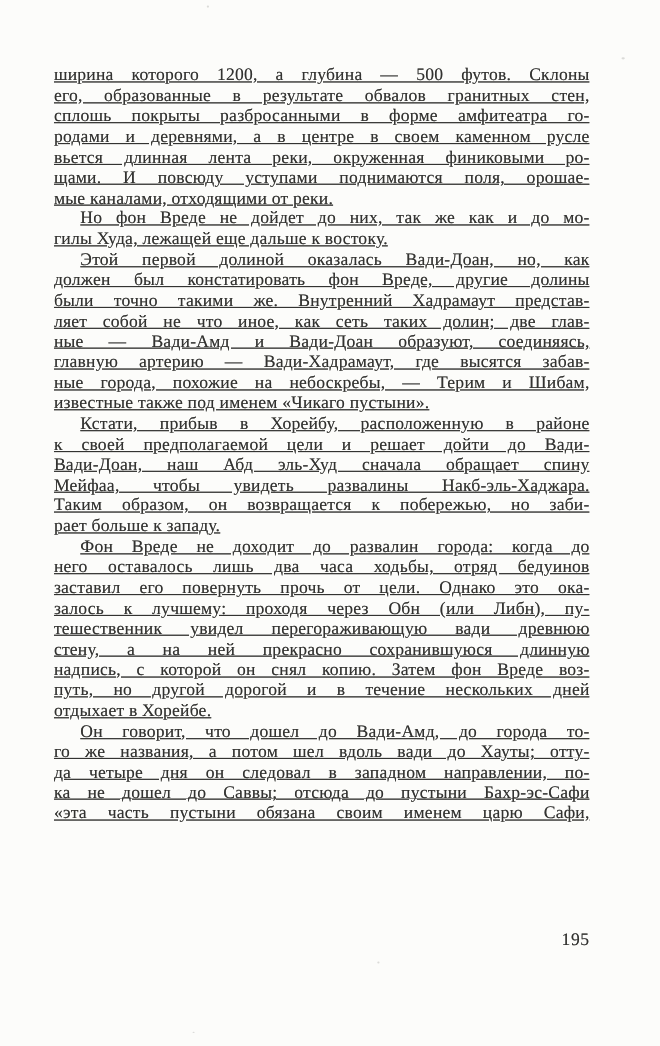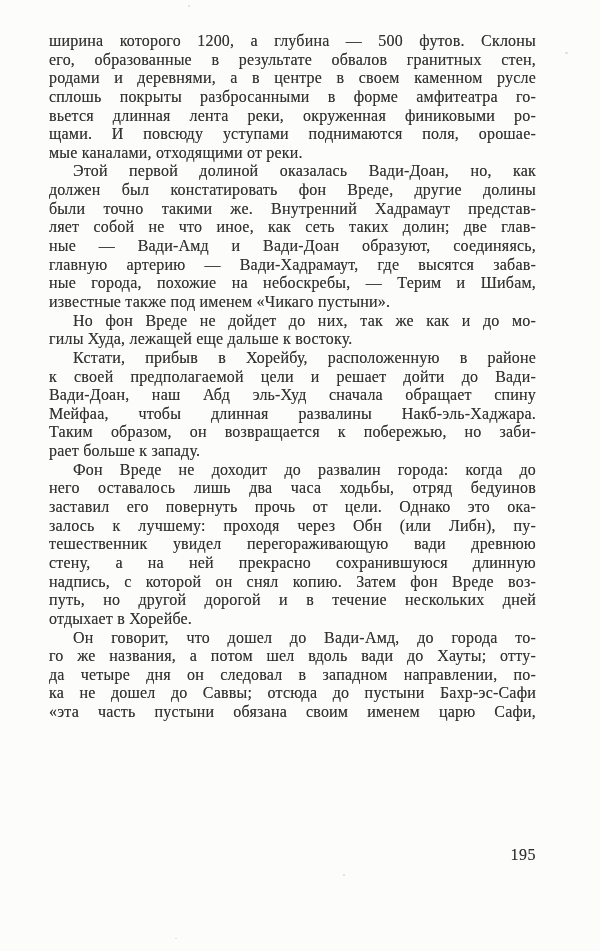--- a/index.html
+++ b/index.html
@@ -12,26 +12,27 @@
     width: 600px;
     height: 951px;
     background: #fcfcfa;
     overflow: hidden;
     font-family: "Liberation Serif", "DejaVu Serif", serif;
     color: #333331;
   }
   .text-block {
     position: absolute;
     left: 49px;
-    top: 32px;
+    top: 60px;
     width: 487px;
     font-size: 16px;
     line-height: 18.65px;
     letter-spacing: 0.2px;
     text-rendering: optimizeLegibility;
+    text-decoration: underline;
   }
   .paragraph {
     margin: 0;
     padding: 0;
   }
   .line {
     height: 18.65px;
     overflow: hidden;
     text-align: justify;
     text-align-last: justify;
@@ -68,45 +69,45 @@
   .speck.s4 { left: 175px; top: 938px; width: 2px; height: 1px; }
 </style>
 </head>
 <body>
 
 <div class="page">
   <div class="text-block">
       <div class="paragraph">
         <div class="line">ширина которого 1200, а глубина — 500 футов. Склоны</div>
         <div class="line">его, образованные в результате обвалов гранитных стен,</div>
+        <div class="line">сплошь покрыты разбросанными в форме амфитеатра го-</div>
         <div class="line">родами и деревнями, а в центре в своем каменном русле</div>
-        <div class="line">сплошь покрыты разбросанными в форме амфитеатра го-</div>
         <div class="line">вьется длинная лента реки, окруженная финиковыми ро-</div>
         <div class="line">щами. И повсюду уступами поднимаются поля, орошае-</div>
         <div class="line last">мые каналами, отходящими от реки.</div>
+      </div>
+      <div class="paragraph">
+        <div class="line indent">Но фон Вреде не дойдет до них, так же как и до мо-</div>
+        <div class="line last">гилы Худа, лежащей еще дальше к востоку.</div>
       </div>
       <div class="paragraph">
         <div class="line indent">Этой первой долиной оказалась Вади-Доан, но, как</div>
         <div class="line">должен был констатировать фон Вреде, другие долины</div>
         <div class="line">были точно такими же. Внутренний Хадрамаут представ-</div>
         <div class="line">ляет собой не что иное, как сеть таких долин; две глав-</div>
         <div class="line">ные — Вади-Амд и Вади-Доан образуют, соединяясь,</div>
         <div class="line">главную артерию — Вади-Хадрамаут, где высятся забав-</div>
         <div class="line">ные города, похожие на небоскребы, — Терим и Шибам,</div>
         <div class="line last">известные также под именем «Чикаго пустыни».</div>
       </div>
       <div class="paragraph">
-        <div class="line indent">Но фон Вреде не дойдет до них, так же как и до мо-</div>
-        <div class="line last">гилы Худа, лежащей еще дальше к востоку.</div>
-      </div>
-      <div class="paragraph">
         <div class="line indent">Кстати, прибыв в Хорейбу, расположенную в районе</div>
         <div class="line">к своей предполагаемой цели и решает дойти до Вади-</div>
         <div class="line">Вади-Доан, наш Абд эль-Худ сначала обращает спину</div>
-        <div class="line">Мейфаа, чтобы длинная развалины Накб-эль-Хаджара.</div>
+        <div class="line">Мейфаа, чтобы увидеть развалины Накб-эль-Хаджара.</div>
         <div class="line">Таким образом, он возвращается к побережью, но заби-</div>
         <div class="line last">рает больше к западу.</div>
       </div>
       <div class="paragraph">
         <div class="line indent">Фон Вреде не доходит до развалин города: когда до</div>
         <div class="line">него оставалось лишь два часа ходьбы, отряд бедуинов</div>
         <div class="line">заставил его повернуть прочь от цели. Однако это ока-</div>
         <div class="line">залось к лучшему: проходя через Обн (или Либн), пу-</div>
         <div class="line">тешественник увидел перегораживающую вади древнюю</div>
         <div class="line">стену, а на ней прекрасно сохранившуюся длинную</div>

